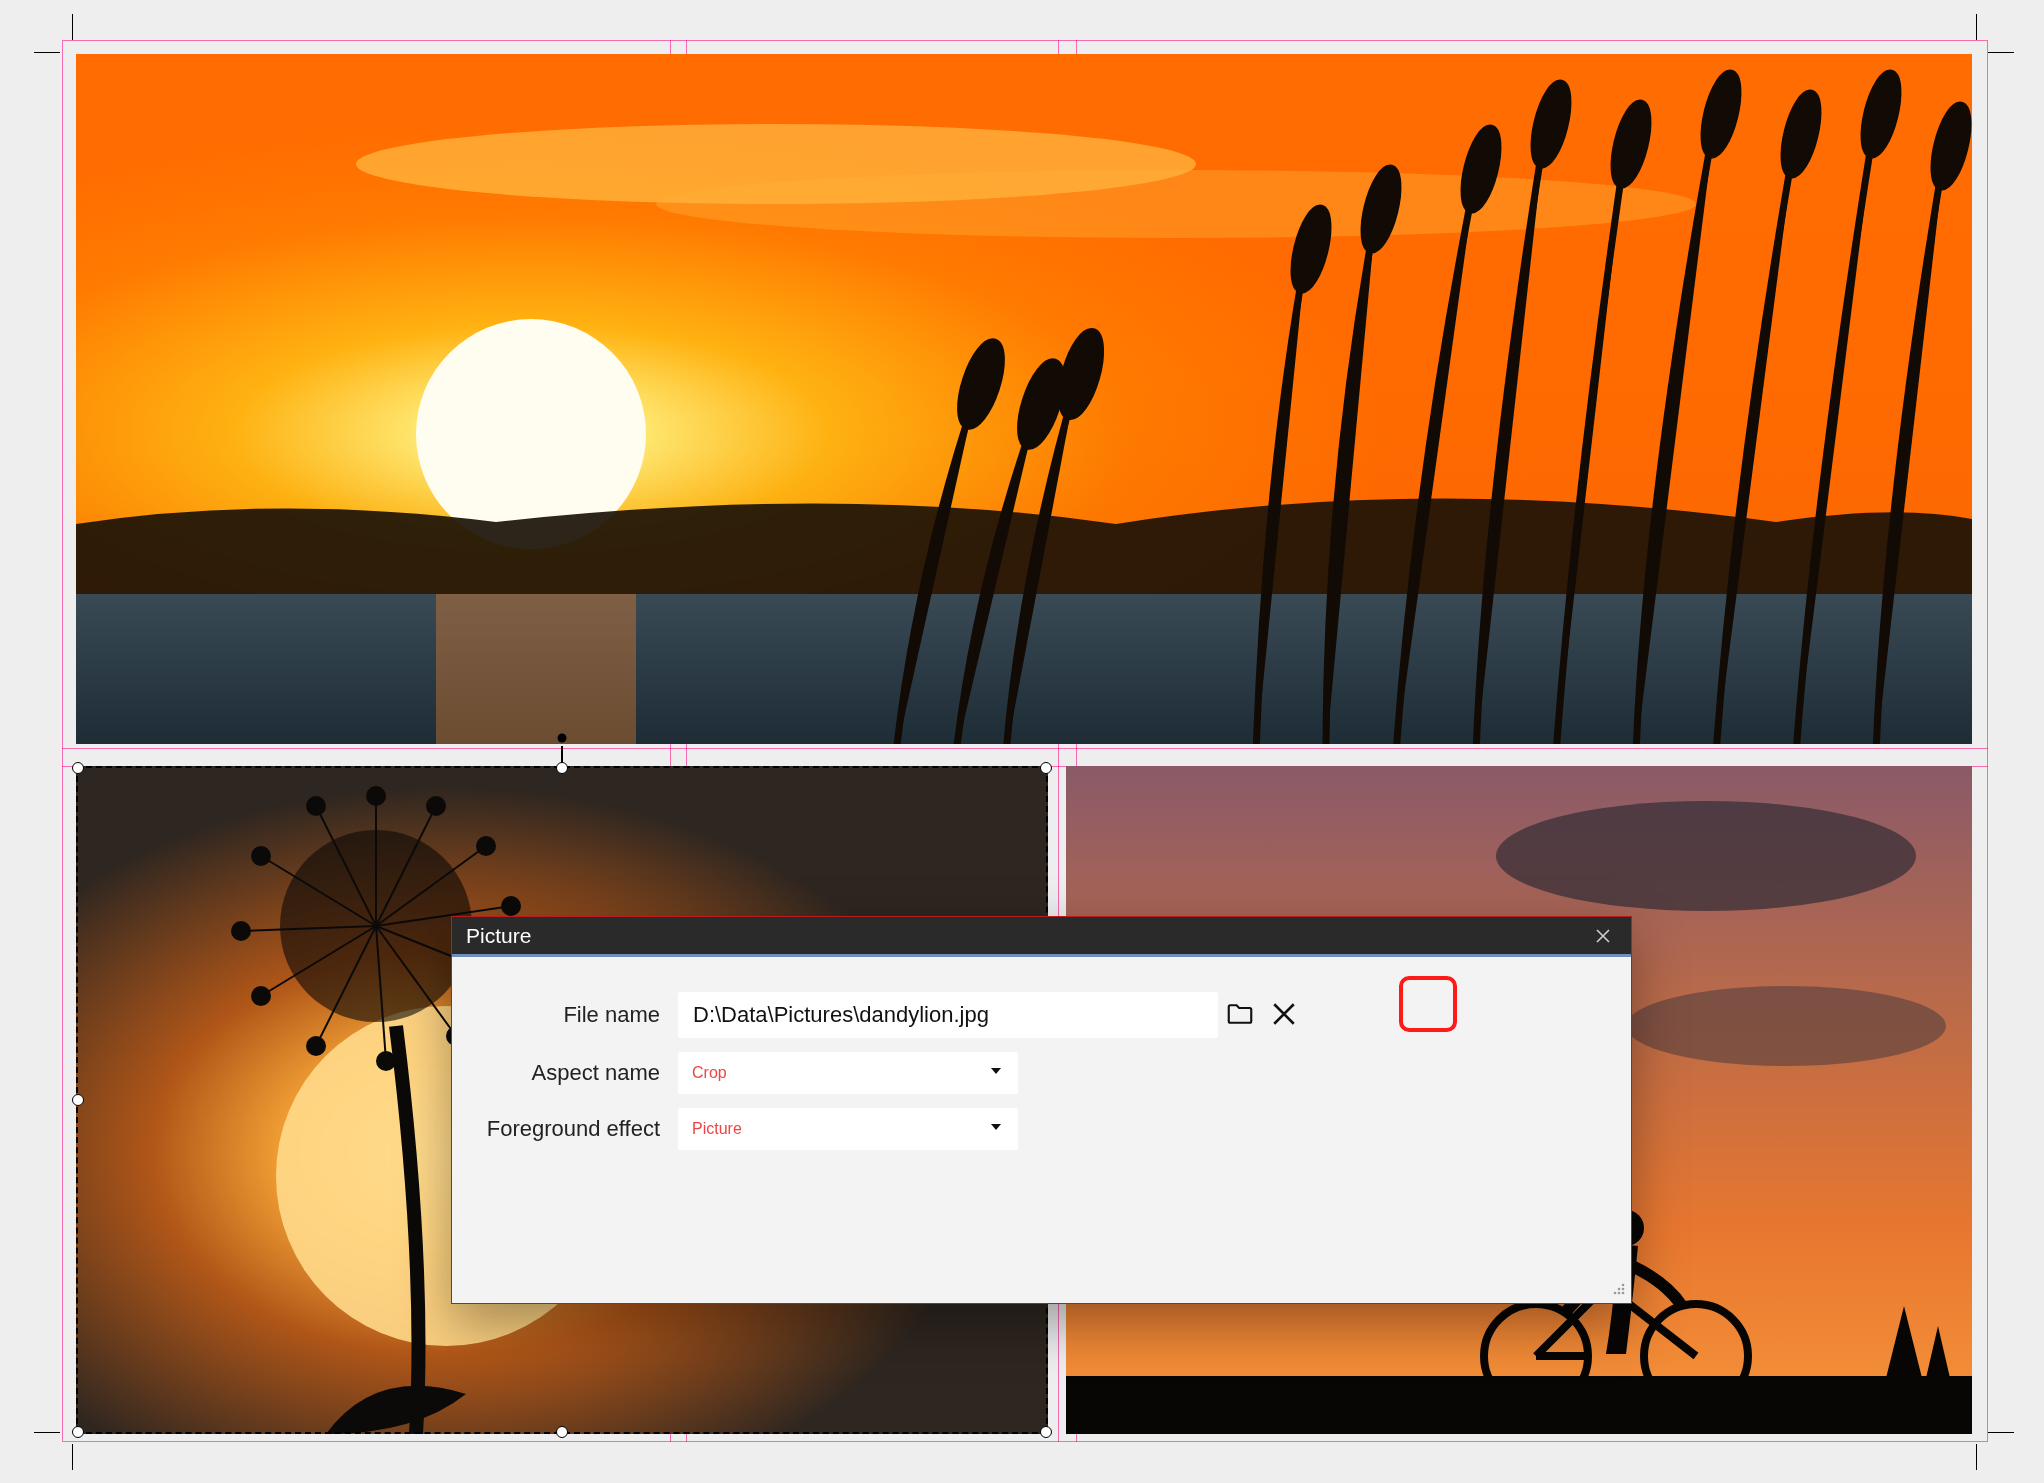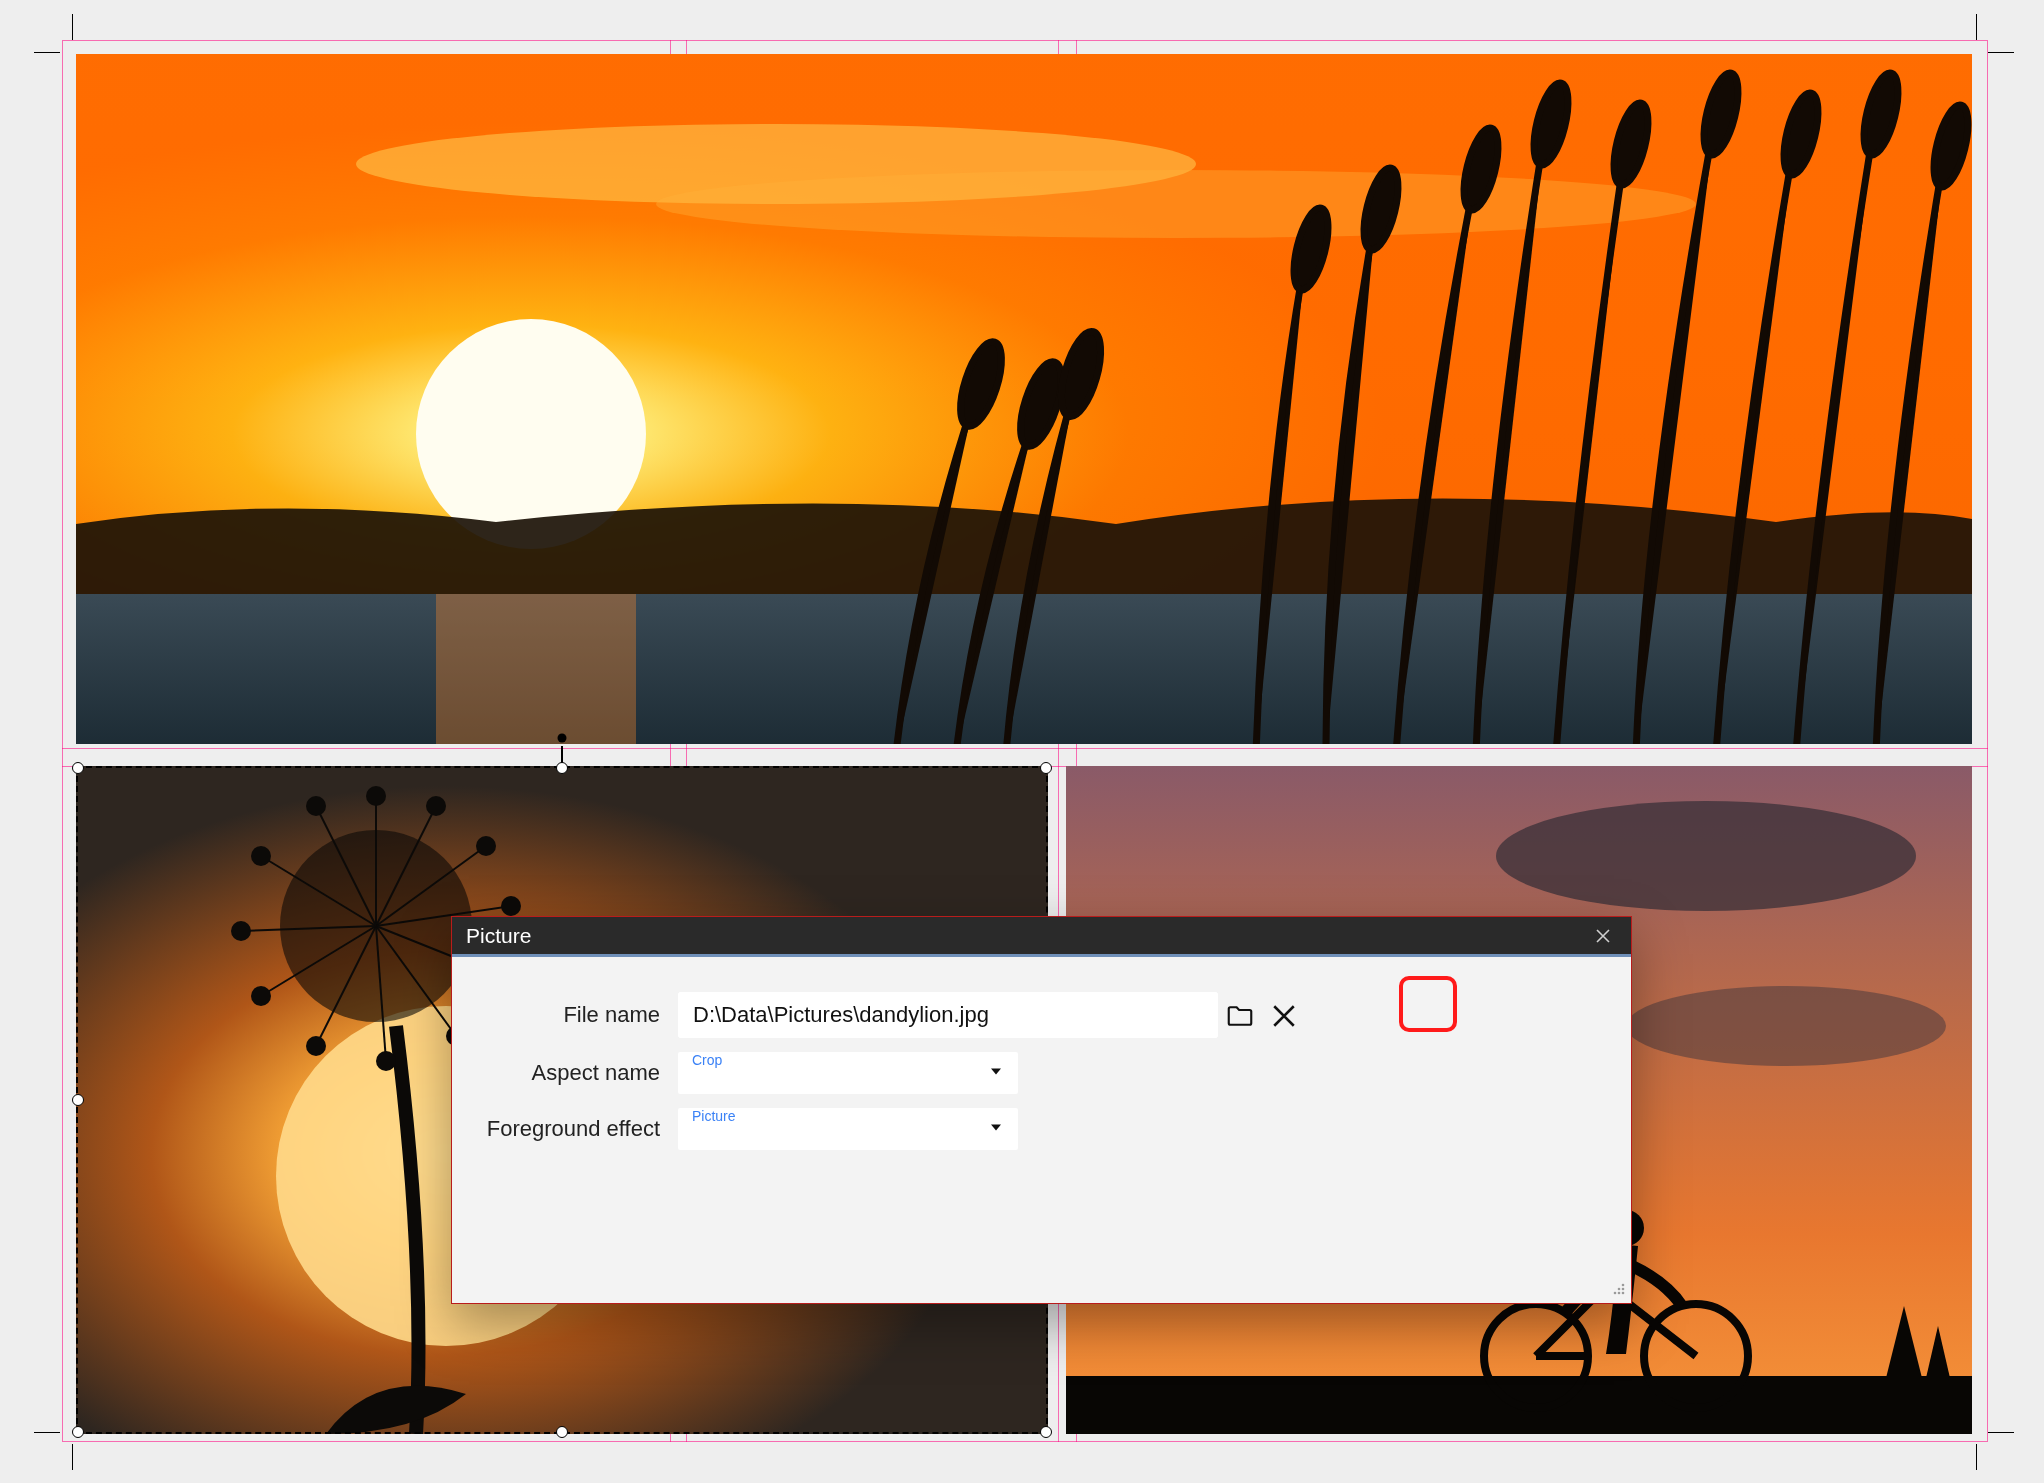--- a/index.html
+++ b/index.html
@@ -28,23 +28,23 @@
   .rot-line{position:absolute;width:2px;height:22px;background:#000;left:50%;transform:translateX(-50%);top:-22px}
 
   
   .dialog{position:absolute;background:#f3f3f3;box-shadow:0 20px 50px rgba(0,0,0,.35);border:1px solid #b91c1c}
   .titlebar{height:40px;background:#2a2a2a;color:#fff;display:flex;align-items:center;padding:0 14px;font-size:21px;font-weight:400;border-bottom:3px solid #6f8fb8}
   .titlebar .spacer{flex:1}
   .closebtn{width:28px;height:28px;display:flex;align-items:center;justify-content:center;color:#ddd;cursor:pointer}
   .dlgbody{padding:35px 30px 44px 30px}
   .row{display:flex;align-items:center;margin-bottom:14px}
   .row .lbl{width:196px;text-align:right;padding-right:18px;font-size:22px;color:#222}
-  .field-wrap{display:flex;align-items:flex-end;}
+  .field-wrap{display:flex;align-items:flex-start;}
   .textfield{height:46px;width:540px;background:#fff;border:1px solid #fff;border-radius:2px;padding:0 14px;font-size:22px;color:#111;display:flex;align-items:center}
-  .select{height:42px;width:340px;background:#fff;border-radius:2px;padding:0 14px;font-size:14px;color:#3b82f6;display:flex;align-items:flex-start;position:relative;cursor:pointer}
+  .select{height:42px;width:340px;background:#fff;border-radius:2px;padding:0 14px;font-size:16px;color:#ef4444;display:flex;align-items:center;position:relative;cursor:pointer}
   .select .caret{position:absolute;right:14px;top:50%;transform:translateY(-50%)}
   .iconbtn{width:44px;height:44px;display:flex;align-items:center;justify-content:center;cursor:pointer}
   .browse-highlight{position:absolute;border:4px solid #ff1a1a;border-radius:10px;pointer-events:none}
   .gripper{position:absolute;right:4px;bottom:4px;width:18px;height:18px}
 </style>
 </head>
 <body>
 
 <div class="viewport">
 

